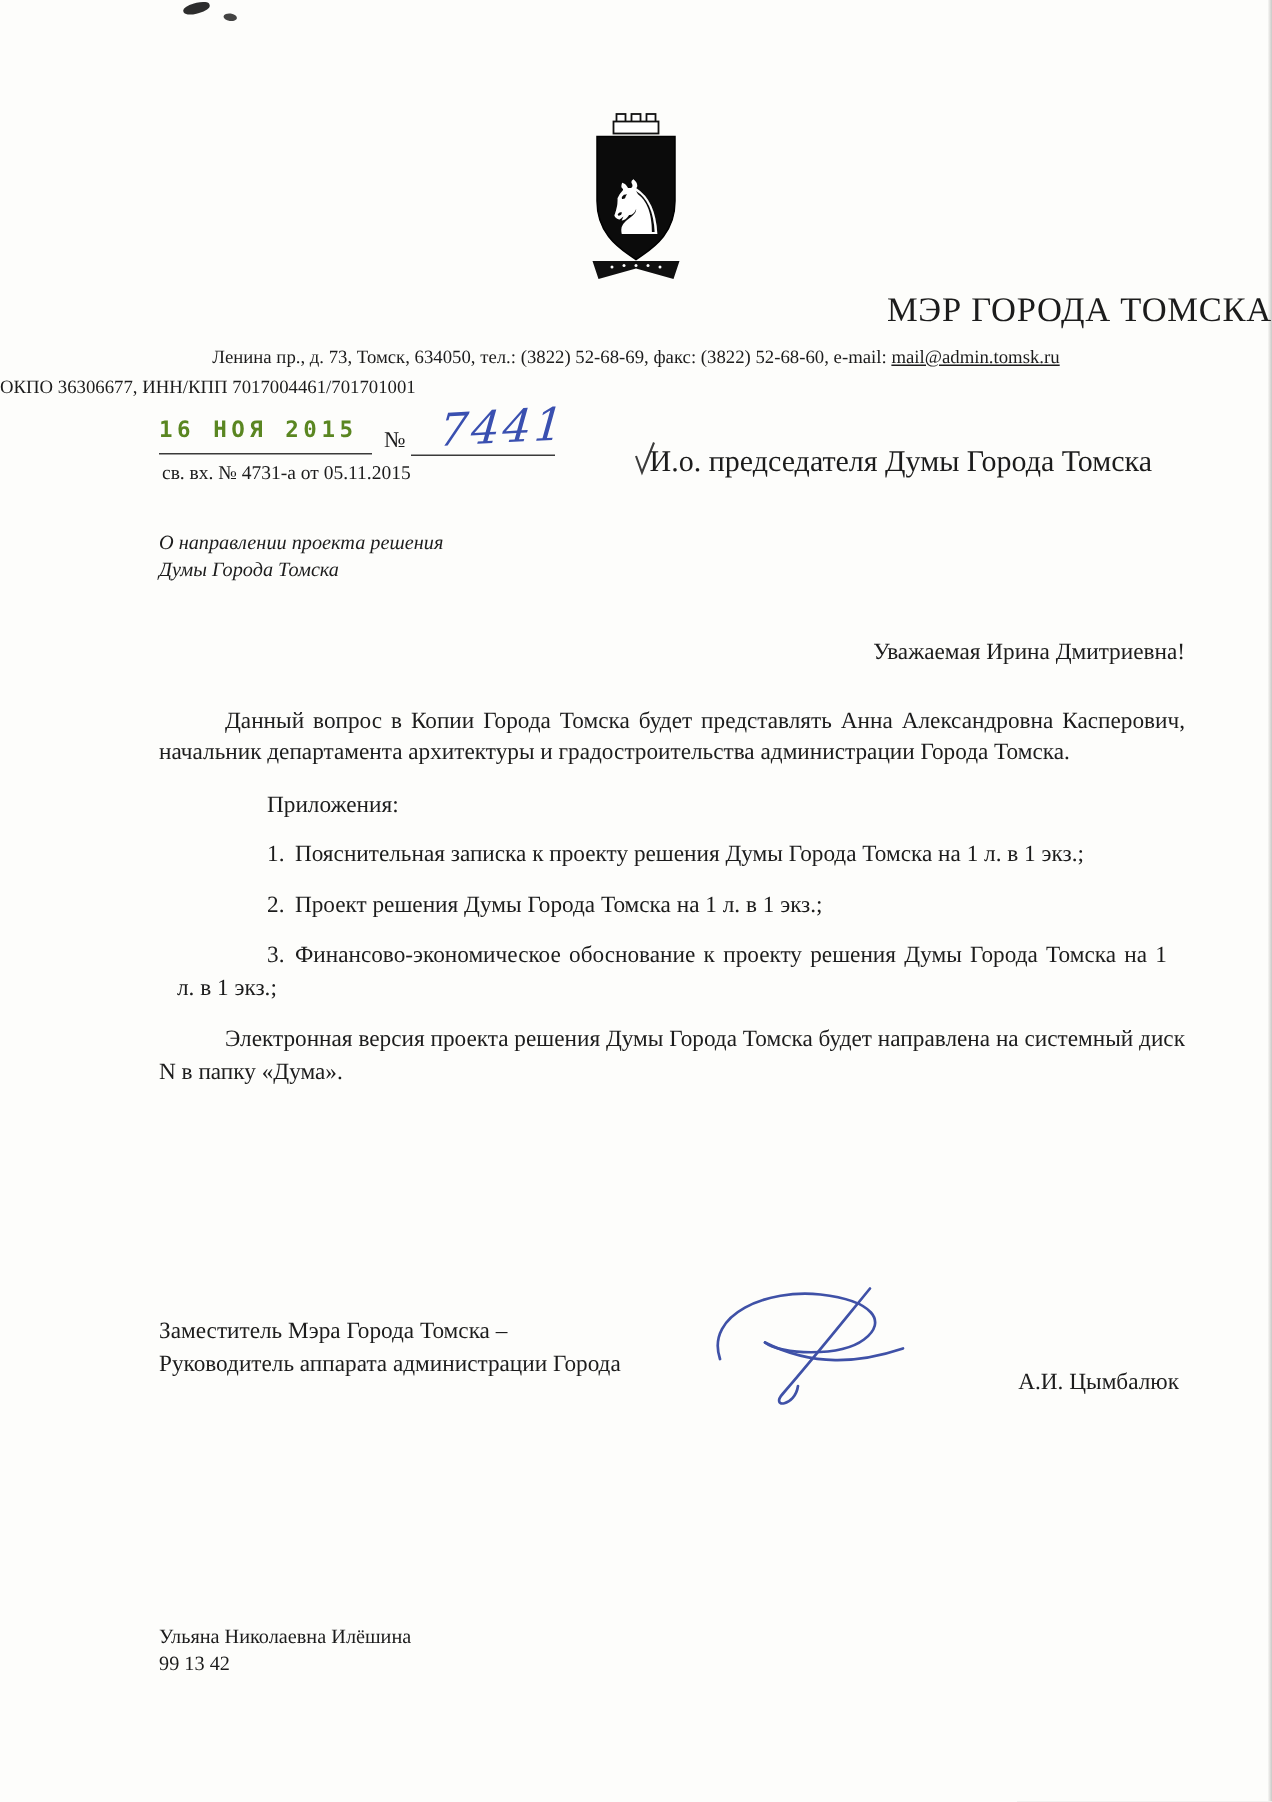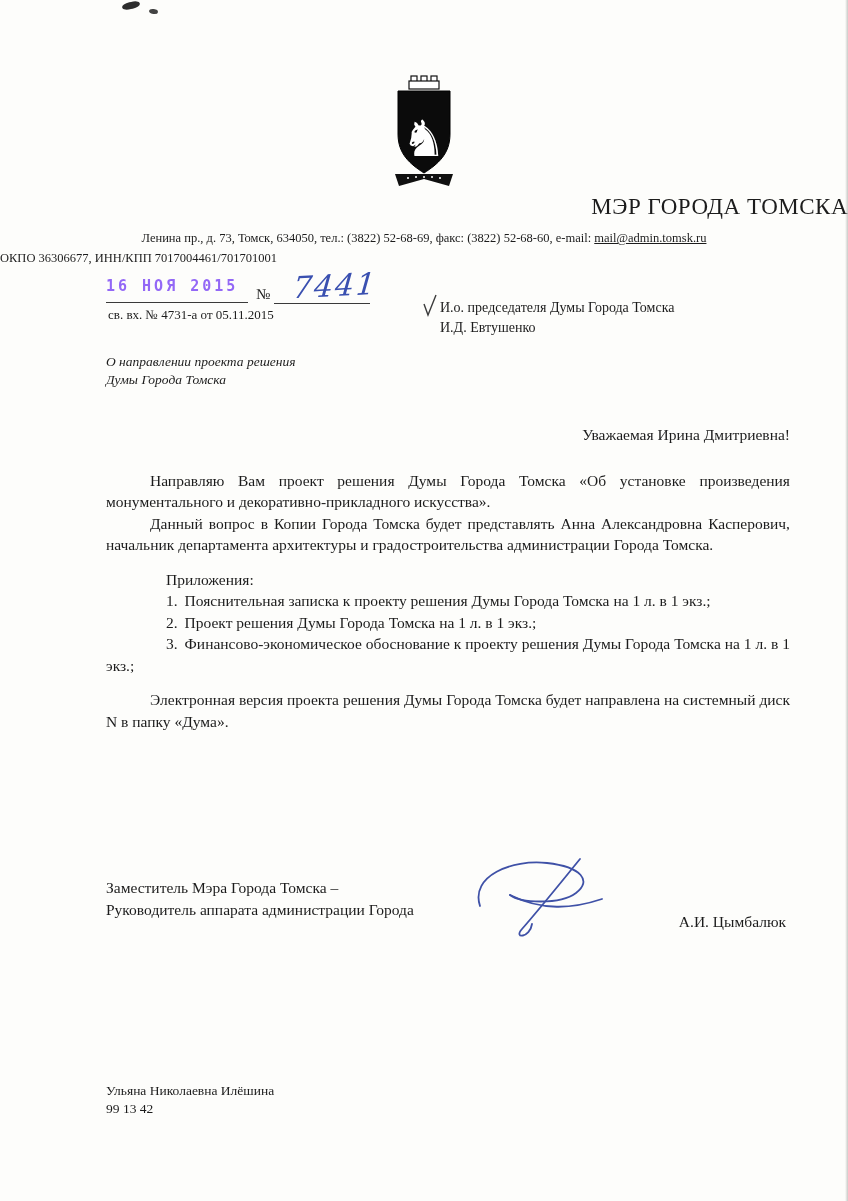--- a/index.html
+++ b/index.html
@@ -26,40 +26,40 @@
   .org-title { position: absolute; top: 194px; left: 0; width: 100%;
     text-align: right; font-size: 23px; letter-spacing: .5px; }
   .address-line { position: absolute; top: 231px; left: 0; width: 100%;
     text-align: center; font-size: 12.5px; }
   .address-line .email { text-decoration: underline; }
   .codes-line { position: absolute; top: 251px; left: 0; width: 100%;
     text-align: left; font-size: 12.5px; }
   
   .stamp-date { position: absolute; left: 106px; top: 277px;
     font-family: "DejaVu Sans Mono", monospace; font-weight: bold;
-    font-size: 15px; letter-spacing: 3px; color: #8b5cf6; opacity: .92; }
+    font-size: 15px; letter-spacing: 3px; color: #4d7c0f; opacity: .92; }
   .line-left { position: absolute; left: 106px; top: 302px; width: 142px; height: 1px; background: #3a3a3a; }
   .num-sign { position: absolute; left: 256px; top: 286px; font-size: 15px; }
   .outgoing-number { position: absolute; left: 293px; top: 268px;
     font-family: "DejaVu Serif", serif; font-style: italic; font-size: 30px;
     letter-spacing: 2px; color: #3a50b0; transform: rotate(-3deg) skewX(-8deg); }
   .line-right { position: absolute; left: 274px; top: 303px; width: 96px; height: 1px; background: #3a3a3a; }
   .incoming-ref { position: absolute; left: 108px; top: 307px; font-size: 13px; }
   .tick { position: absolute; left: 422px; top: 293px; }
-  .addressee { position: absolute; left: 440px; top: 298px; width: 340px;
-    font-size: 14px; line-height: 20px; }
+  .addressee { position: absolute; left: 428px; top: 298px; width: 340px;
+    font-size: 20px; line-height: 20px; text-align: right; }
   
   .subject { position: absolute; left: 106px; top: 353px; font-style: italic;
     font-size: 13.5px; line-height: 17.5px; }
   
   .body-block { position: absolute; left: 106px; top: 424px; width: 684px;
     font-size: 15.5px; line-height: 21.5px; text-align: justify; }
   .salutation { text-align: right; margin: 0 0 24px 0; }
   .para { margin: 0; text-indent: 44px; }
-  .att-title, .item { margin: 0; text-indent: 60px; }
+  .att-title, .item { margin: 12px; text-indent: 60px; }
   .att-title { margin-top: 13px; }
   .item .num { margin-right: .45em; }
   .closing { margin-top: 13px; }
   
   .sig-block { position: absolute; left: 106px; top: 840px; width: 684px;
     font-size: 15.5px; line-height: 22px; margin-top: 37px; }
   .sig-name { position: absolute; right: 4px; top: 34px; }
   .sig-stroke { position: absolute; left: 344px; top: -26px; }
   
   .foot { position: absolute; left: 106px; top: 1082px; font-size: 13.5px; line-height: 18px; }
@@ -108,31 +108,29 @@
   <div class="outgoing-number">7441</div>
   <div class="line-right"></div>
   <div class="incoming-ref">св. вх. № 4731-а от 05.11.2015</div>
 
   <svg class="tick" width="16" height="26" viewBox="0 0 16 26">
     <polyline points="2,11 6,22 14,2" fill="none" stroke="#3c3c3c" stroke-width="1.4"></polyline>
   </svg>
 
   <div class="addressee">
     <div>И.о. председателя Думы Города Томска</div>
-    <div>И.Д. Евтушенко</div>
   </div>
 
   <div class="subject">
     <div>О направлении проекта решения</div>
     <div>Думы Города Томска</div>
   </div>
 
   <div class="body-block">
     <p class="salutation">Уважаемая Ирина Дмитриевна!</p>
-    <p class="para">Направляю Вам проект решения Думы Города Томска «Об установке произведения монументального и декоративно-прикладного искусства».</p>
     <p class="para">Данный вопрос в Копии Города Томска будет представлять Анна Александровна Касперович, начальник департамента архитектуры и градостроительства администрации Города Томска.</p>
 
     <p class="att-title">Приложения:</p>
     <p class="item">
       <span class="num">1.</span><span>Пояснительная записка к проекту решения Думы Города Томска на 1 л. в 1 экз.;</span>
     </p>
     <p class="item">
       <span class="num">2.</span><span>Проект решения Думы Города Томска на 1 л. в 1 экз.;</span>
     </p>
     <p class="item">

